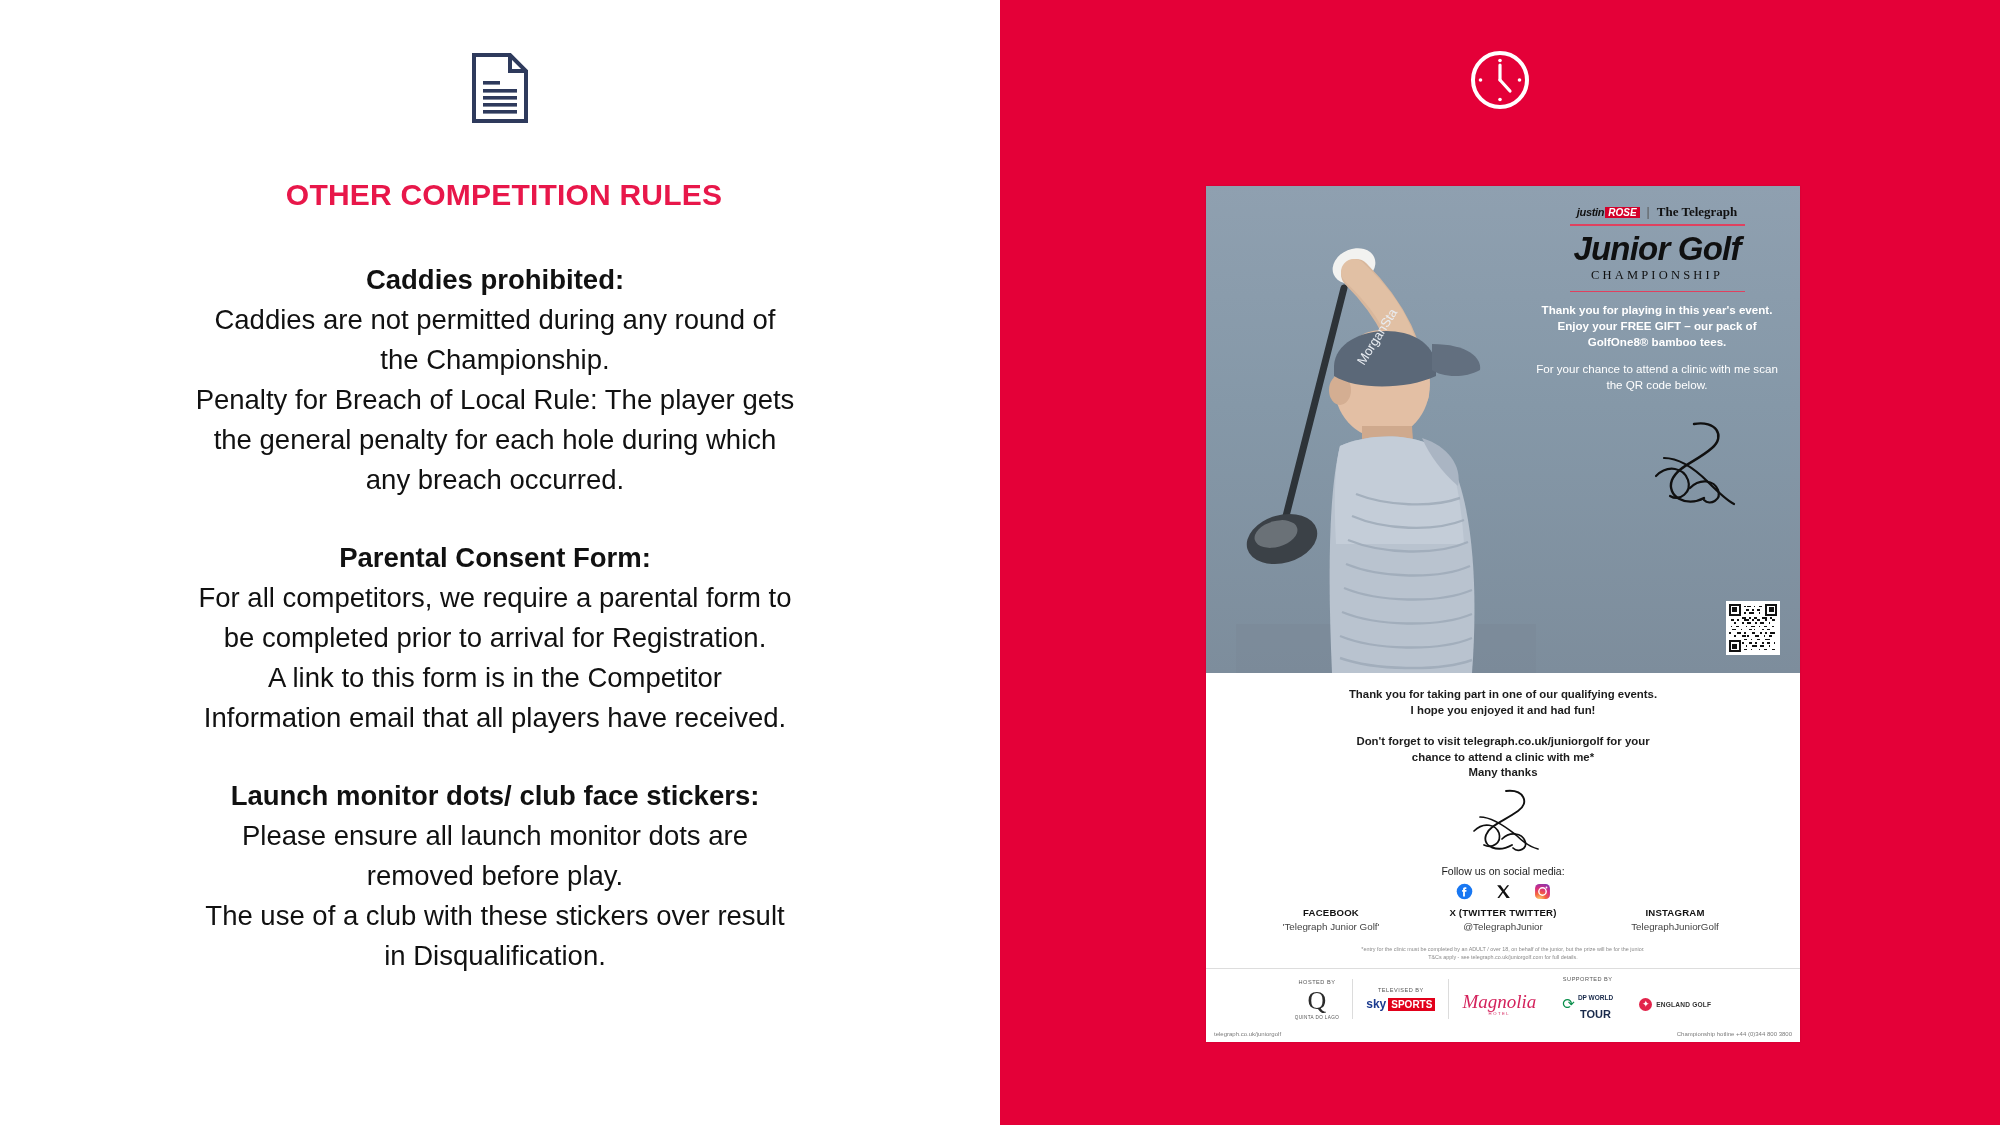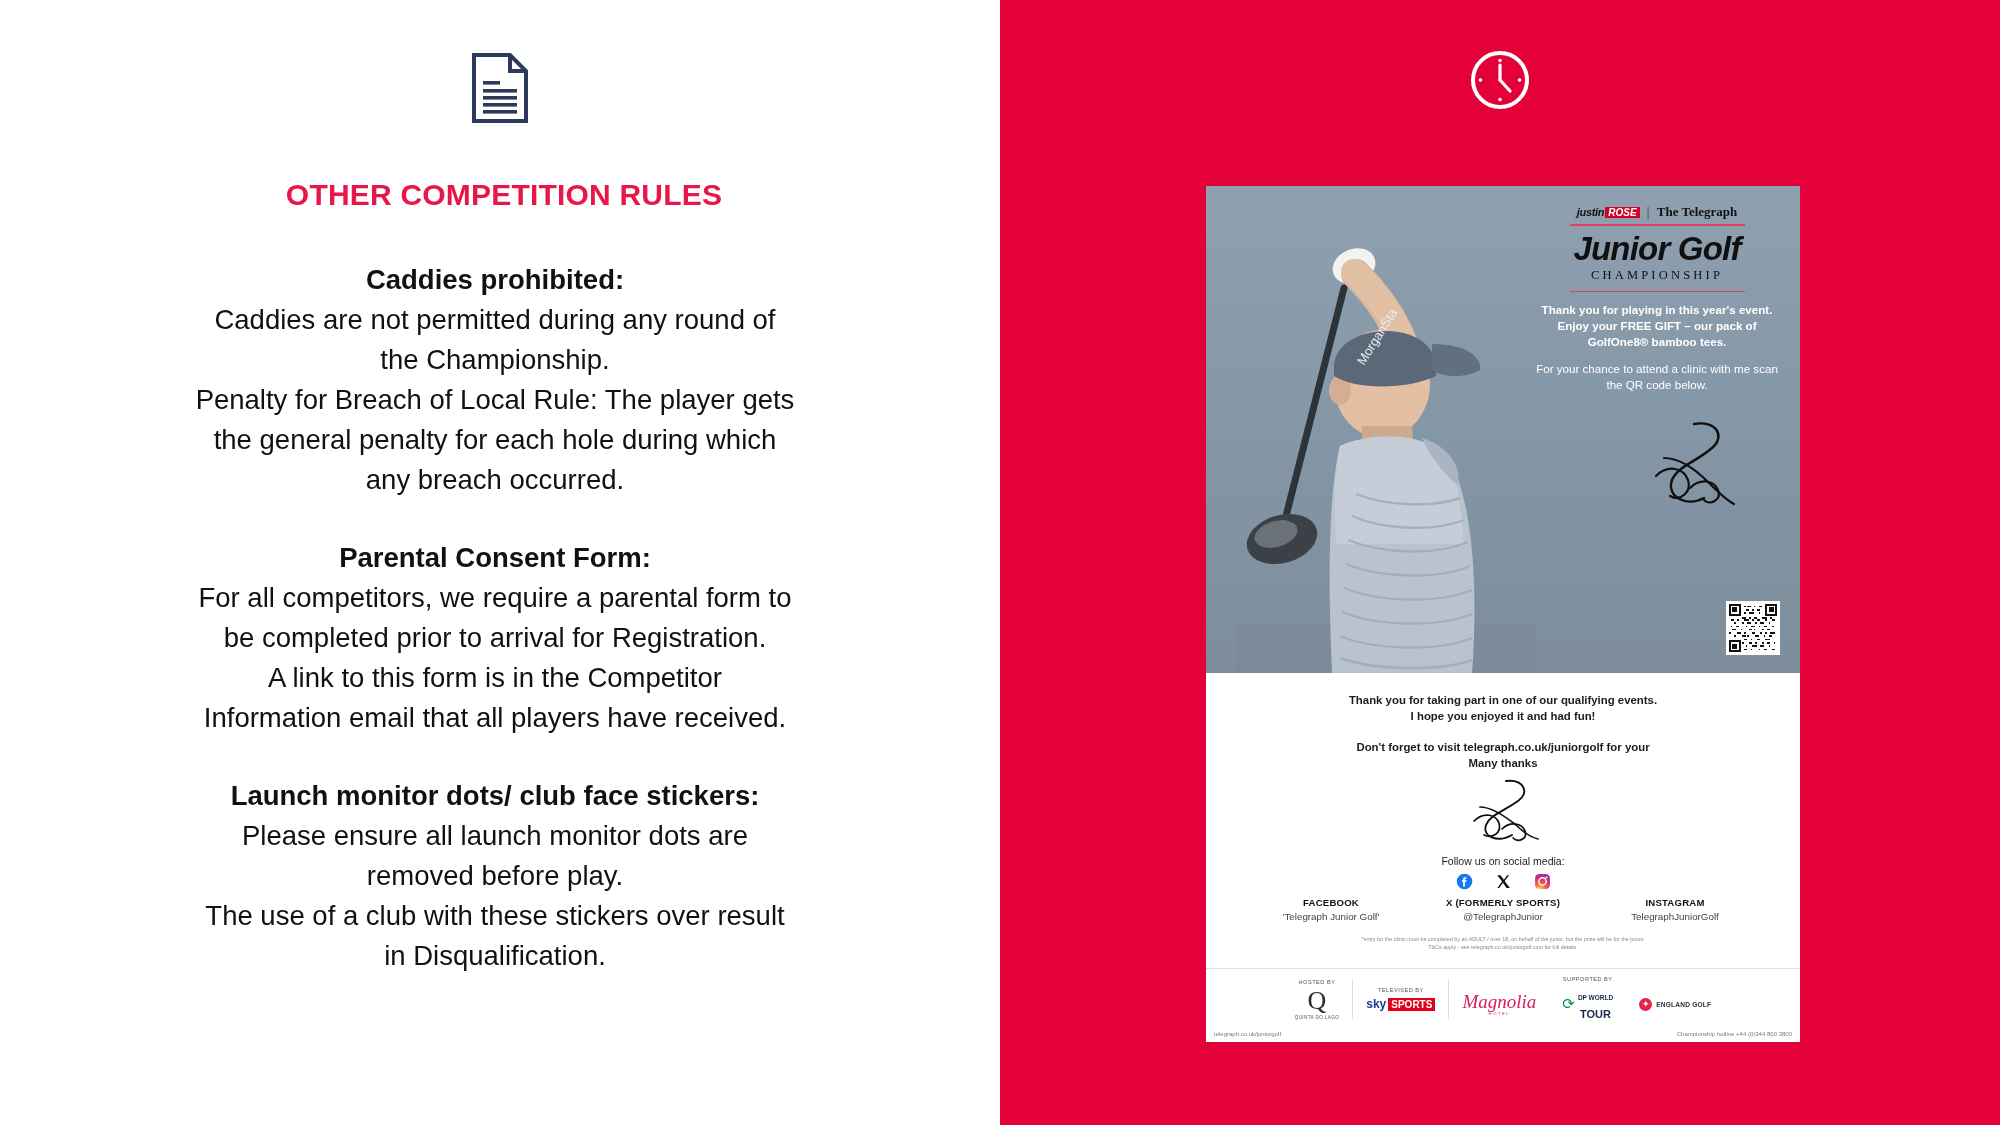--- a/index.html
+++ b/index.html
@@ -219,21 +219,21 @@
   .qr svg { display:block; width:100%; height:100%; }
 
   
   .poster-lower {
     position: relative;
     width: 594px;
     height: 369px;
     background: #ffffff;
     text-align: center;
     box-sizing: border-box;
-    padding-top: 20px;
+    padding-top: 14px;
   }
   .lower-para {
     font-family: "Liberation Sans", sans-serif;
     font-weight: bold;
     font-size: 11.4px;
     line-height: 15.5px;
     color: #1c1c1c;
   }
   .lower-para.gap { margin-top: 16px; }
   .sig-lower {
@@ -611,20 +611,21 @@
           </svg>
         </div>
       </div>
 
       <div class="poster-lower">
 
         <div class="lower-para">Thank you for taking part in one of our qualifying events.</div>
         <div class="lower-para">I hope you enjoyed it and had fun!</div>
 
         <div class="lower-para gap">Don't forget to visit telegraph.co.uk/juniorgolf for your</div>
+        <div class="lower-para">chance to attend a clinic with me*</div>
         <div class="lower-para">Many thanks</div>
 
         <svg class="sig-lower" viewBox="0 0 90 66">
           <path d="M48 4 C66 2 72 16 60 24 C46 34 32 38 28 48 C24 60 40 66 54 58" fill="none" stroke="#101010" stroke-width="1.9" stroke-linecap="round"></path>
           <path d="M22 30 C34 30 48 40 58 48 C66 56 72 60 80 62" fill="none" stroke="#101010" stroke-width="1.7" stroke-linecap="round"></path>
           <path d="M16 44 C26 34 38 38 41 46 C44 56 34 62 26 58" fill="none" stroke="#101010" stroke-width="1.7" stroke-linecap="round"></path>
           <path d="M44 52 C52 44 64 46 67 54 C70 62 60 66 55 61" fill="none" stroke="#101010" stroke-width="1.7" stroke-linecap="round"></path>
         </svg>
 
         <div class="follow-label">Follow us on social media:</div>
@@ -651,21 +652,21 @@
             <circle cx="17.6" cy="6.4" r="1.3" fill="#fff"></circle>
           </svg>
         </div>
 
         <div class="social-cols">
           <div class="soc-col">
             <div class="soc-name">FACEBOOK</div>
             <div class="soc-handle">'Telegraph Junior Golf'</div>
           </div>
           <div class="soc-col">
-            <div class="soc-name">X (FORMERLY SPORTS)</div>
+            <div class="soc-name">X (TWITTER TWITTER)</div>
             <div class="soc-handle">@TelegraphJunior</div>
           </div>
           <div class="soc-col">
             <div class="soc-name">INSTAGRAM</div>
             <div class="soc-handle">TelegraphJuniorGolf</div>
           </div>
         </div>
 
         <div class="smallprint">*entry for the clinic must be completed by an ADULT / over 18, on behalf of the junior, but the prize will be for the junior.</div>
         <div class="smallprint" style="margin-top:0">T&amp;Cs apply - see telegraph.co.uk/juniorgolf.com for full details.</div>

